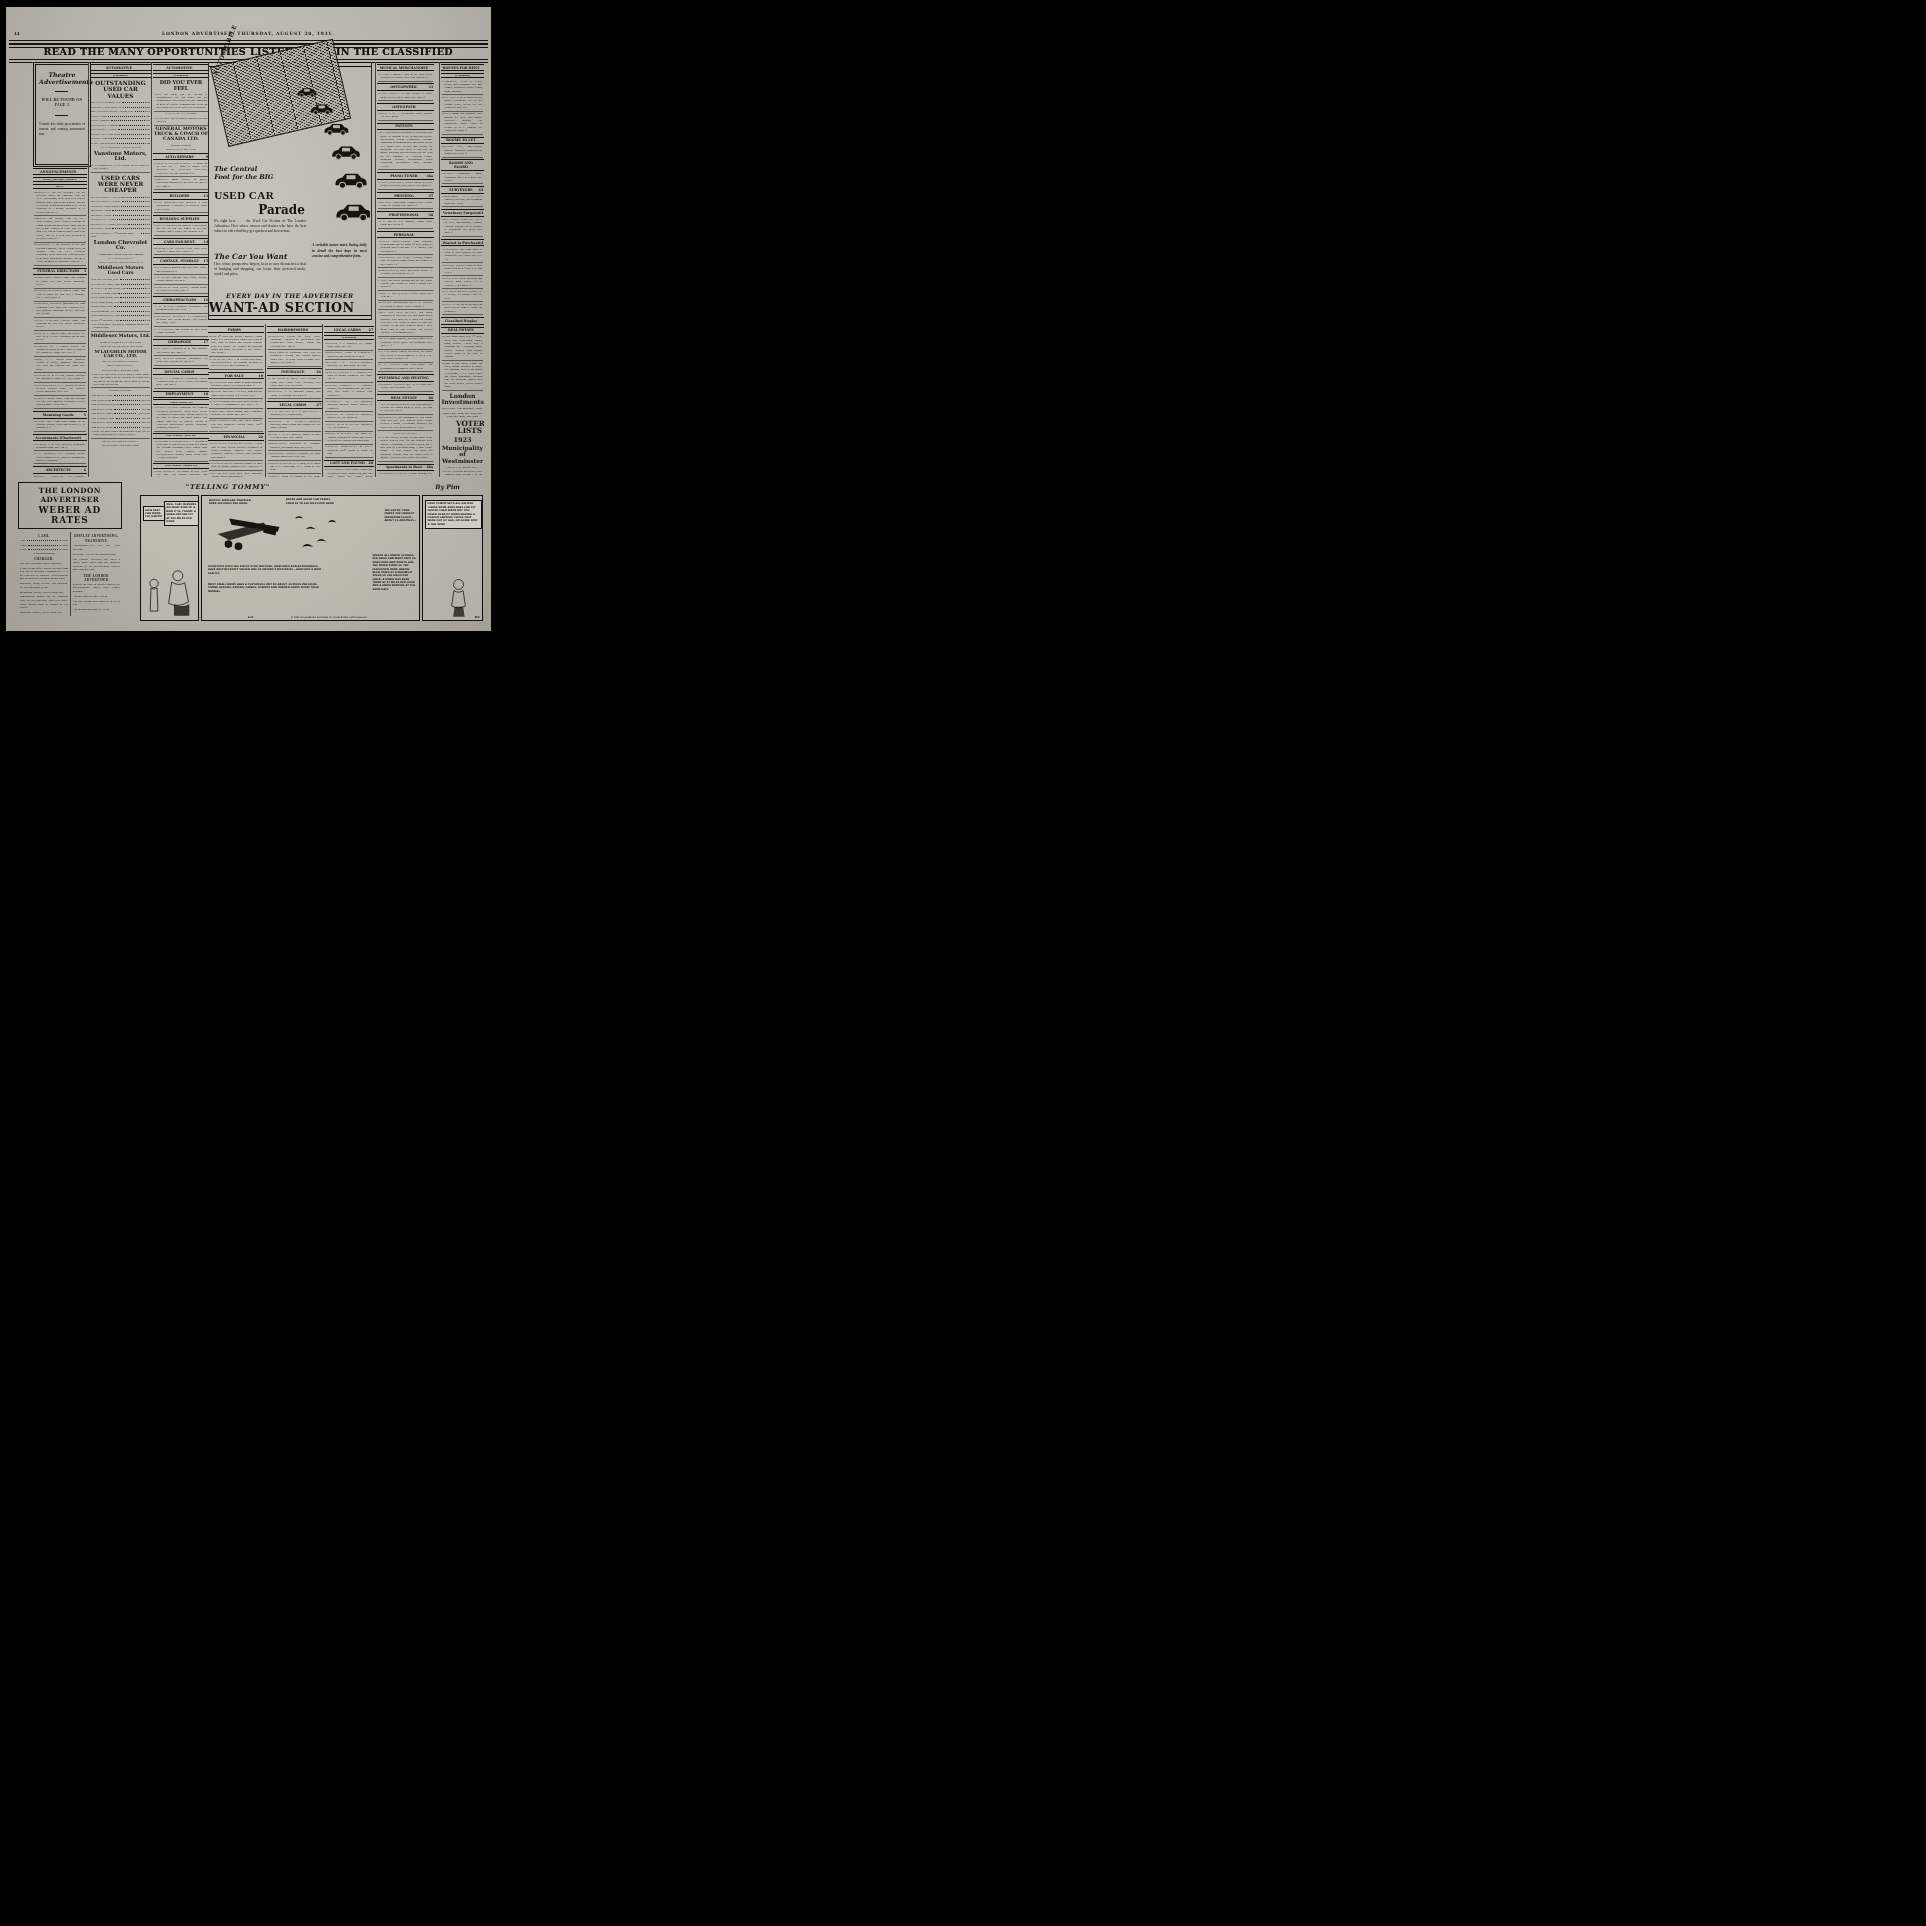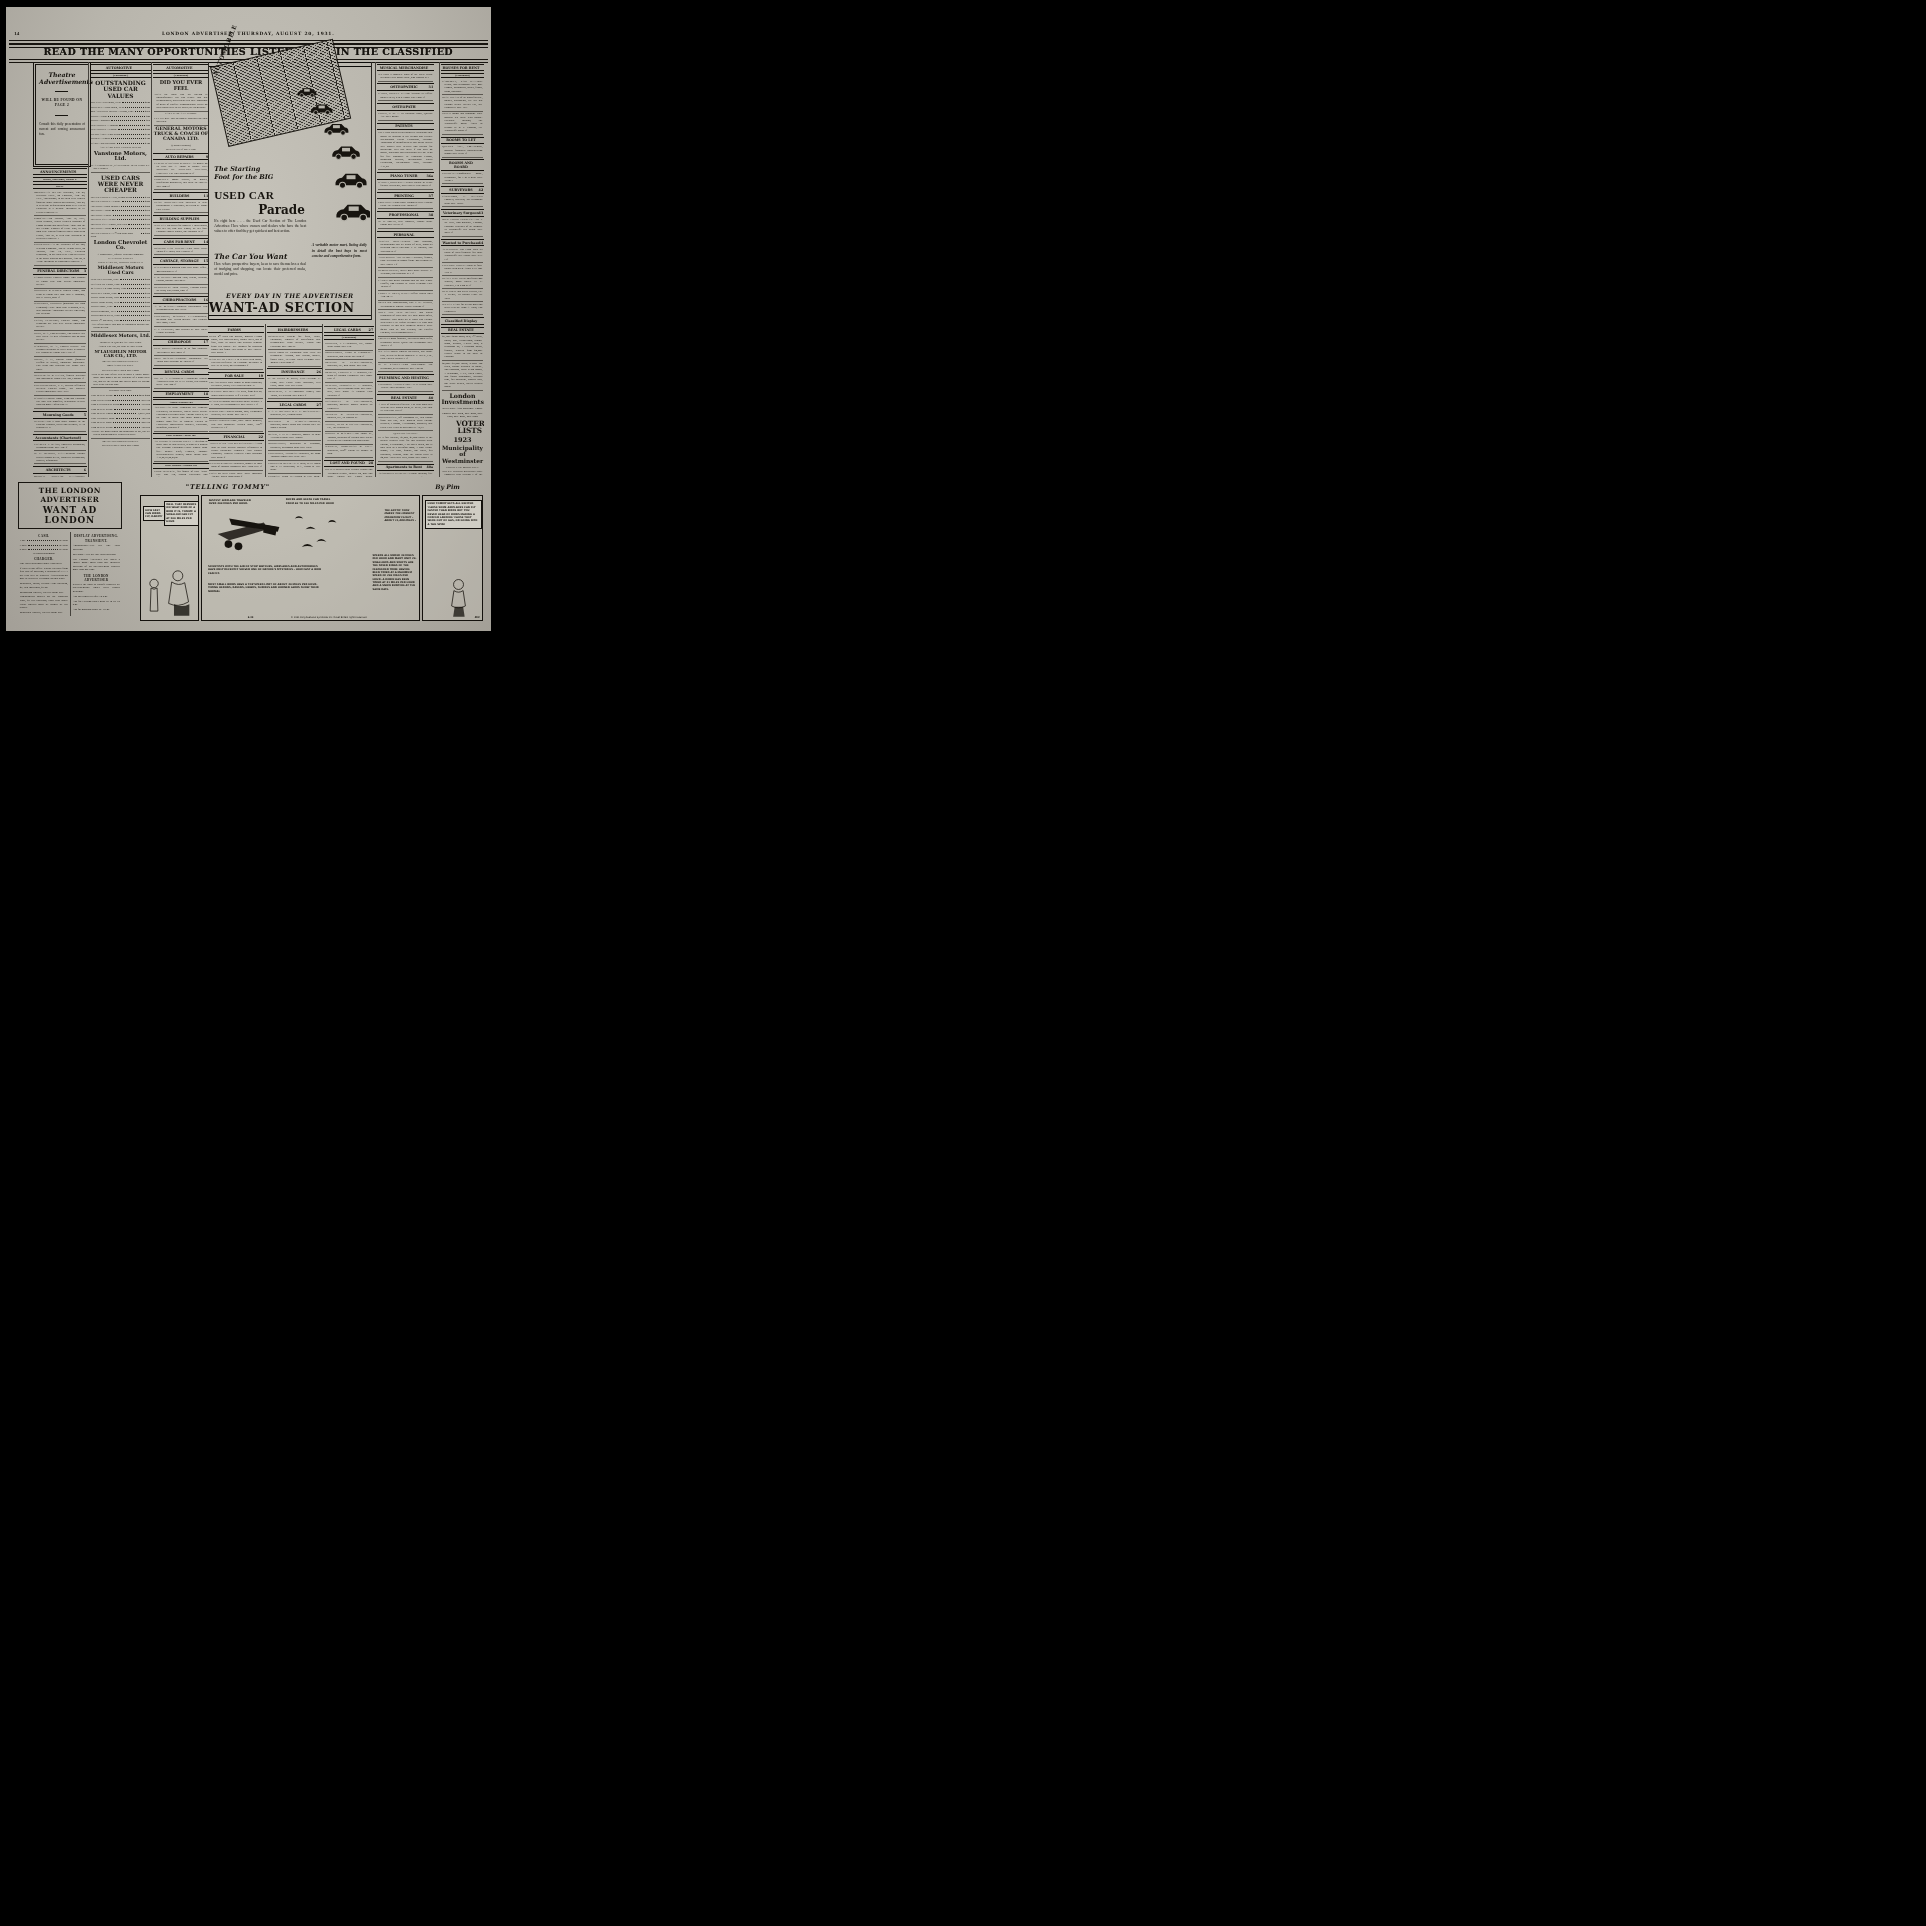--- a/index.html
+++ b/index.html
@@ -412,21 +412,21 @@
         </g>
       </defs>
       <use href="#car" transform="translate(20,0) scale(0.8)"></use>
       <use href="#car" transform="translate(55,42) scale(0.9)"></use>
       <use href="#car" transform="translate(90,92) scale(1.0)"></use>
       <use href="#car" transform="translate(110,150) scale(1.15)"></use>
       <use href="#car" transform="translate(118,220) scale(1.3)"></use>
       <use href="#car" transform="translate(120,300) scale(1.45)"></use>
     </svg>
     <div class="kickers">
-      <span>The Starting</span><br>
+      <span>The Central</span><br>
       <span>Foot for the BIG</span>
     </div>
     <div class="huge">USED CAR</div>
     <div class="huge2">Parade</div>
     <p class="ad-body" style="top:157px">It's right here . . . the Used Car Section of The London Advertiser.  Here where owners and dealers who have the best values to offer find they get quickest and best action.</p>
     <div class="cyw">The Car You Want</div>
     <p class="ad-body" style="top:200px">Here where prospective buyers, keen to save themselves a deal of trudging and shopping, can locate their preferred make, model and price.</p>
     <p class="side-note">A veritable motor mart, listing daily in detail the best buys in most concise and comprehensive form.</p>
     <div class="everyday">EVERY DAY IN THE ADVERTISER</div>
     <div class="wantad">WANT-AD SECTION</div>
@@ -547,21 +547,21 @@
       <div class="big" style="font-size: 7.3px; margin-left: 15px;">VOTERS' LISTS</div>
       <div class="big" style="font-size: 6.5px;">1923</div>
       <div class="big" style="font-size: 5.8px;">Municipality of Westminster</div>
       <div class="ctr">COUNTY  OF  MIDDLESEX</div>
       <p class="ad">NOTICE is hereby given that I have complied with Section 7 of the Voters' List Act, and that I have posted up at my office at Westminster on the 20th day of August, 1931, the list of all persons entitled to vote in the said Municipality at Municipal Elections, and that such list remains there for inspection. And I hereby call upon all voters to take immediate proceedings to have any errors or omissions corrected, according to law, the last day of appeal being the 9th day of September, 1931.</p>
     </div>
 
   <div class="rates">
     <div class="rates-titlebox">
       <div class="rates-t1">THE LONDON ADVERTISER</div>
-      <div class="rates-t2">WANT AD LONDON</div>
+      <div class="rates-t2">WEBER AD RATES</div>
     </div>
     <div class="rates-cols">
       <div class="rates-col">
         <div class="rates-h">CASH.</div>
         <div class="row">
             <span>1 day</span>
             <span class="lead"></span>
             <span>2c word</span>
           </div>
         <div class="row">

